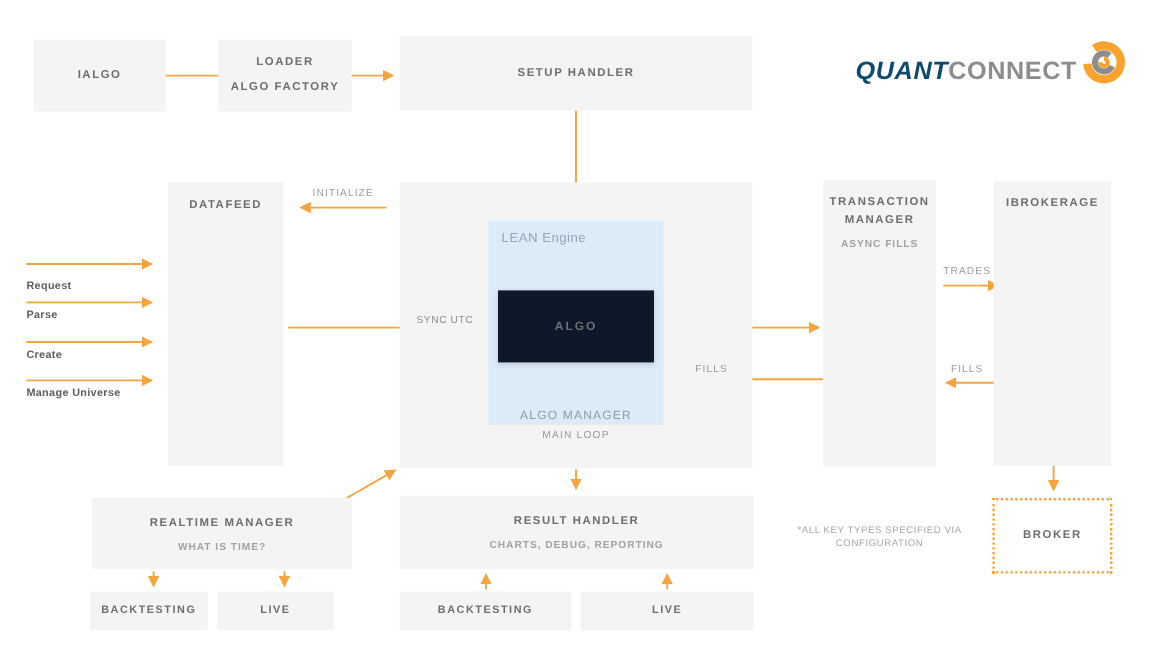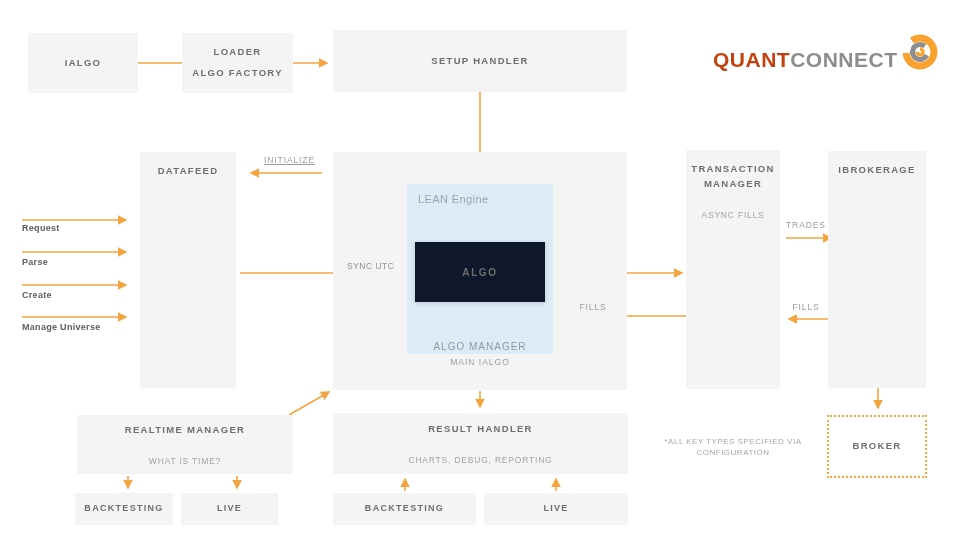--- a/index.html
+++ b/index.html
@@ -5,22 +5,22 @@
   * { margin:0; padding:0; box-sizing:border-box; }
   html,body { width:960px; height:540px; background:#ffffff; overflow:hidden;
               font-family:"Liberation Sans", sans-serif; }
   .canvas { position:relative; width:960px; height:540px; background:#ffffff; }
 
   .box { position:absolute; background:#f4f4f4; display:flex; flex-direction:column;
          align-items:center; justify-content:center; text-align:center; }
   .box.top-align { justify-content:flex-start; }
   .box-title { font-size:9.5px; font-weight:700; color:#6e6e6e; letter-spacing:1.3px;
                line-height:1.55; text-transform:uppercase; }
-  .box-sub { font-size:8.5px; font-weight:400; color:#a3a3a3; letter-spacing:0.8px;
-             margin-top:19px; text-transform:uppercase; }
+  .box-sub { font-size:8.5px; font-weight:700; color:#a3a3a3; letter-spacing:0.8px;
+             margin-top:7px; text-transform:uppercase; }
 
   .flabel { position:absolute; font-size:8.5px; color:#9b9b9b; letter-spacing:0.9px;
             text-transform:uppercase; }
   .side-label { position:absolute; font-size:9px; font-weight:700; color:#5d5d5d;
                 letter-spacing:0.3px; }
 
   .lean-box { position:absolute; left:407px; top:184px; width:146px; height:170px;
               background:#dcebf8; }
   .lean-title { position:absolute; left:11px; top:9px; font-size:11px; color:#96a5b3;
                 letter-spacing:0.4px; }
@@ -35,21 +35,21 @@
 
   .broker-box { position:absolute; left:827px; top:415px; width:100px; height:63px;
               border:2px dotted #f5a53f; background:#ffffff; display:flex;
               align-items:center; justify-content:center; }
 
   .note { position:absolute; left:653px; top:436px; width:160px; text-align:center;
           font-size:8px; color:#a6a6a6; letter-spacing:0.5px; line-height:11px; }
 
   .logo { position:absolute; left:713px; top:46px; display:flex; align-items:center; }
   .logo-text { font-size:21px; font-weight:700; letter-spacing:0.5px; line-height:1; }
-  .logo-quant { color:#c2410c; }
+  .logo-quant { color:#0c4a6e;font-style:italic; }
   .logo-connect { color:#8d8d8d; }
   .logo-icon { margin-left:2px; margin-top:-14px; }
 
   svg.overlay { position:absolute; left:0; top:0; width:960px; height:540px;
                 pointer-events:none; }
 </style>
 </head>
 <body>
 
 <div class="canvas">
@@ -113,21 +113,21 @@
   <div class="box" style="left:333px; top:152px; width:294px; height:238px;"></div>
 
   <div class="lean-box">
     <div class="lean-title">LEAN Engine</div>
   </div>
 
   <div class="algo-box">
     <div class="algo-title">ALGO</div>
   </div>
   <div class="algo-manager-label">ALGO MANAGER</div>
-  <div class="main-loop-label">MAIN IALGO</div>
+  <div class="main-loop-label">MAIN LOOP</div>
 
   <div class="box top-align" style="left:686px; top:150px; width:94px; height:239px; padding:12px 6px 0 6px;">
     <div class="box-title">TRANSACTION MANAGER</div>
     <div class="box-sub">ASYNC FILLS</div>
   </div>
 
   <div class="box top-align" style="left:828px; top:151px; width:98px; height:237px; padding-top:12px;">
     <div class="box-title">IBROKERAGE</div>
   </div>
 
@@ -156,22 +156,22 @@
   <div class="box" style="left:181px; top:493px; width:97px; height:32px;">
     <div class="box-title" style="font-size:9px;">LIVE</div>
   </div>
   <div class="box" style="left:333px; top:493px; width:143px; height:32px;">
     <div class="box-title" style="font-size:9px;">BACKTESTING</div>
   </div>
   <div class="box" style="left:484px; top:493px; width:144px; height:32px;">
     <div class="box-title" style="font-size:9px;">LIVE</div>
   </div>
 
-  <div class="flabel" style="left:264px; top:155px; width:80px; text-align:left;text-decoration:underline;">INITIALIZE</div>
-  <div class="side-label" style="left:22px; top:223px;">Request</div>
+  <div class="flabel" style="left:246px; top:155px; width:80px; text-align:center;">INITIALIZE</div>
+  <div class="side-label" style="left:22px; top:233px;">Request</div>
   <div class="side-label" style="left:22px; top:257px;">Parse</div>
   <div class="side-label" style="left:22px; top:290px;">Create</div>
   <div class="side-label" style="left:22px; top:322px;">Manage Universe</div>
   <div class="flabel" style="left:347px; top:261px; color:#8f8f8f; letter-spacing:0.5px;">SYNC UTC</div>
   <div class="flabel" style="left:578px; top:302px; width:30px; text-align:center;">FILLS</div>
   <div class="flabel" style="left:786px; top:220px; width:38px; text-align:center;">TRADES</div>
   <div class="flabel" style="left:790px; top:302px; width:32px; text-align:center;">FILLS</div>
 
 </div>
 

